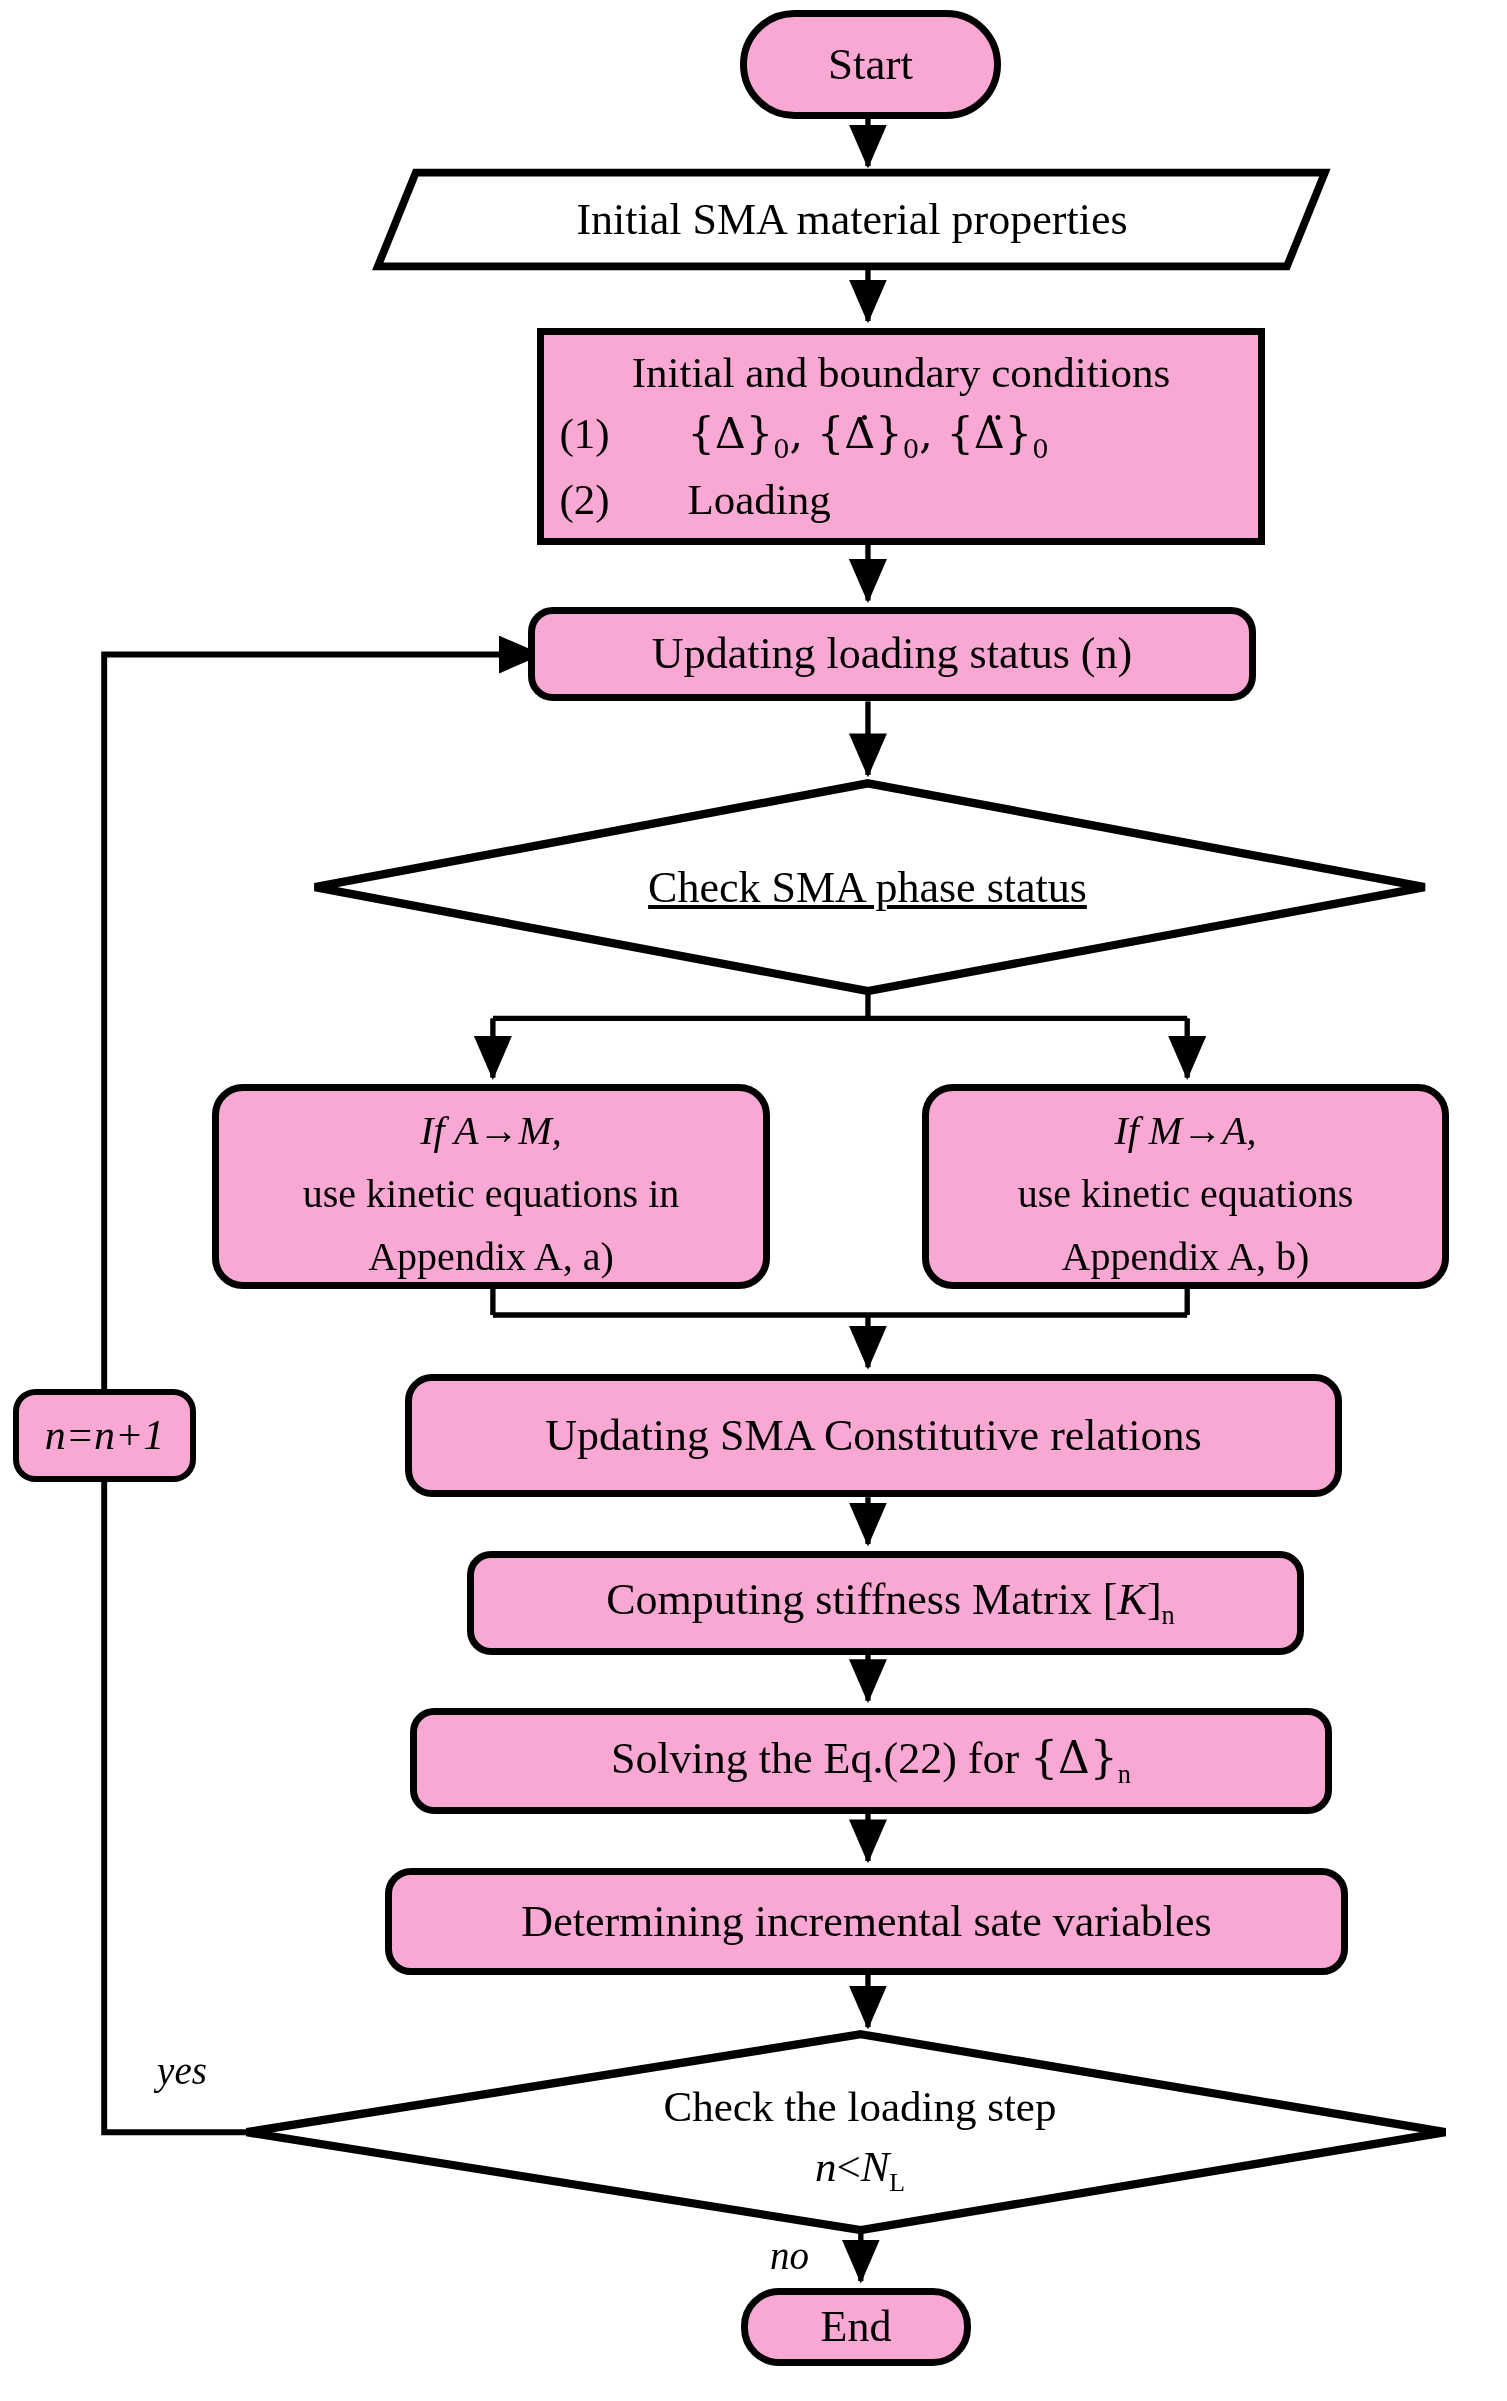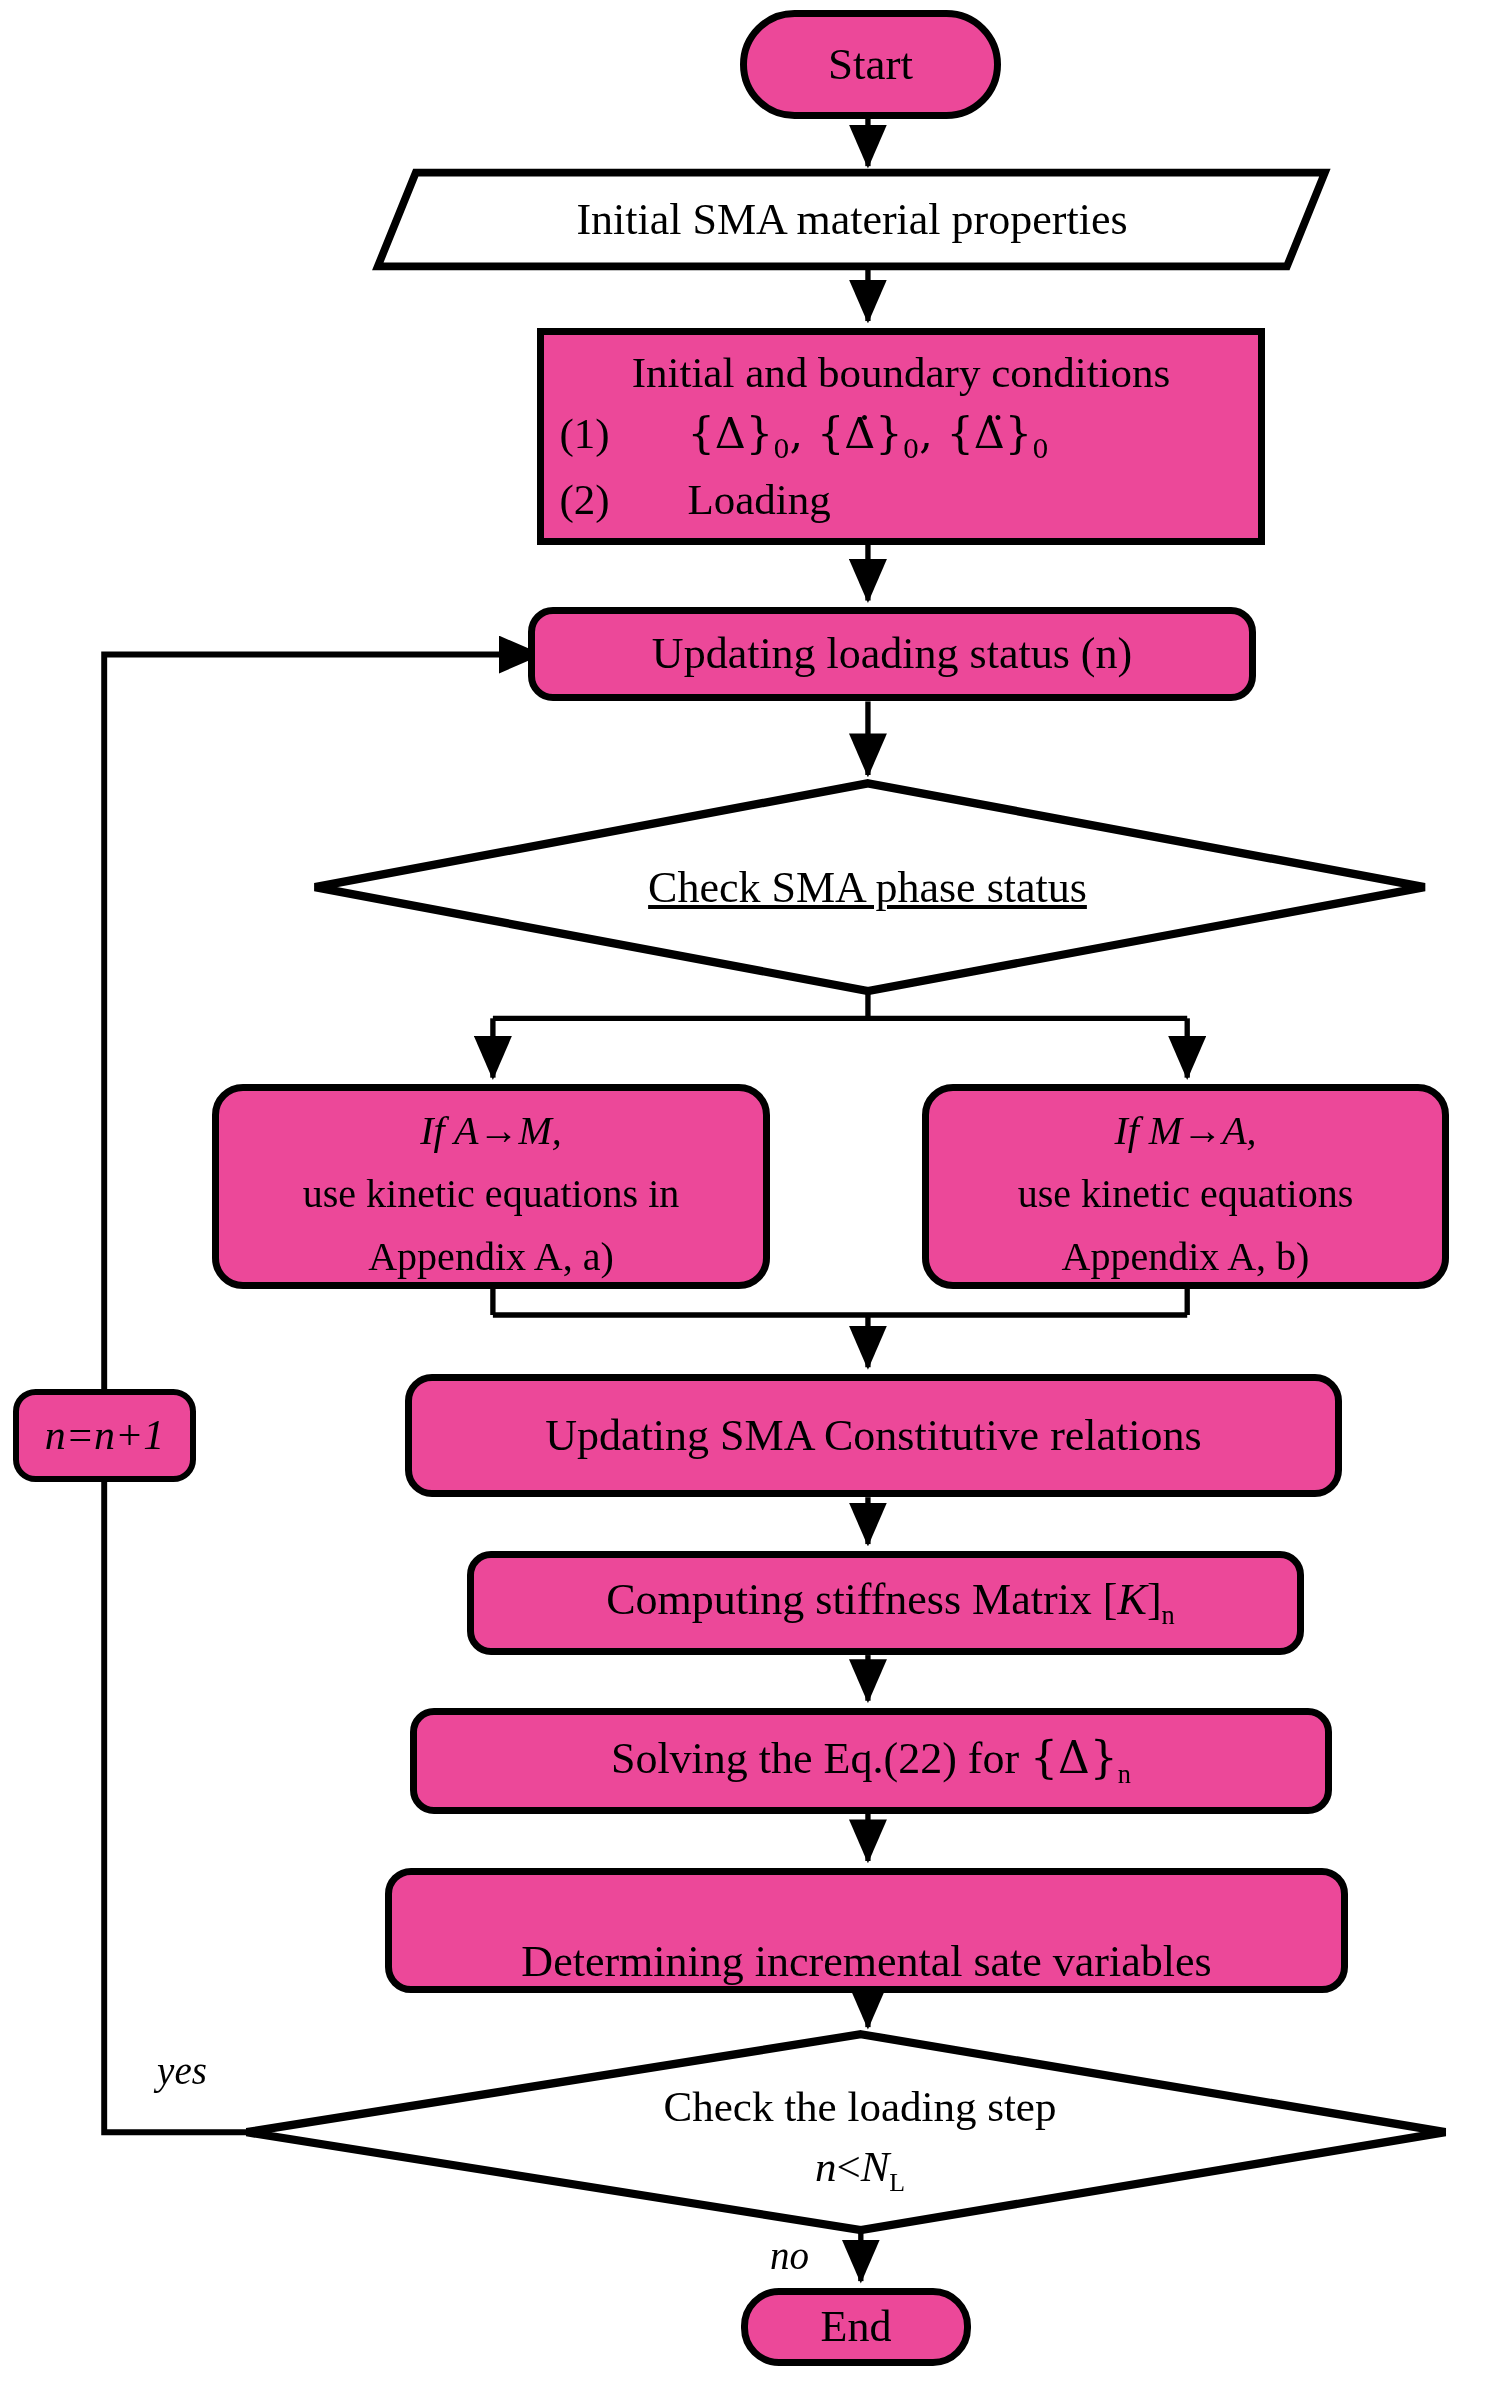--- a/index.html
+++ b/index.html
@@ -8,21 +8,21 @@
     width: 1508px; height: 2401px;
     background: #ffffff; color: #000000;
     font-family: "Liberation Serif", "DejaVu Serif", serif;
     position: relative; overflow: hidden;
   }
   .stage { position: absolute; left: 0; top: 0; width: 1508px; height: 2401px; }
   svg.connectors { position: absolute; left: 0; top: 0; z-index: 1; }
 
   .node {
     position: absolute; z-index: 2;
-    background: #ec4899; border: 7.1px solid #000000;
+    background: #f9a8d4; border: 7.1px solid #000000;
     box-sizing: border-box;
     display: flex; flex-direction: column;
     align-items: center; justify-content: center;
     text-align: center;
     font-size: 44px; line-height: 1.12;
   }
   .label {
     position: absolute; z-index: 3;
     display: flex; flex-direction: column;
     align-items: center; justify-content: center;
@@ -33,21 +33,21 @@
   .n-start   { left: 740px; top: 10px;   width: 261px;  height: 109px; border-radius: 55px; font-size: 45px; }
   .n-cond    { left: 497px;  top: 328px;  width: 728px; height: 217px; border-radius: 0;
                border-width: 7.7px; align-items: stretch; justify-content: space-around;
                padding: 8.3px 15.4px; text-align: left; font-size: 43px; margin-left: 40px; }
   .n-upd     { left: 528px;  top: 607px; width: 728px; height: 94px; border-radius: 25px; }
   .n-am      { left: 212px;  top: 1084px; width: 558px;  height: 205px; border-radius: 31px; font-size: 40px; line-height: 1.57; }
   .n-ma      { left: 922px; top: 1084px; width: 527px;  height: 205px; border-radius: 31px; font-size: 40px; line-height: 1.57; }
   .n-const   { left: 405px;  top: 1374px; width: 937px; height: 123px; border-radius: 27px; }
   .n-stiff   { left: 467px;  top: 1551px; width: 837px; height: 104px; border-radius: 24px; padding-left: 10px; }
   .n-solve   { left: 410px;  top: 1708px; width: 922px; height: 106px; border-radius: 24px; }
-  .n-incr    { left: 385px;  top: 1868px; width: 963px; height: 125px; border-radius: 26px; justify-content: flex-end; }
+  .n-incr    { left: 385px;  top: 1868px; width: 963px; height: 107px; border-radius: 26px; }
   .n-counter { left: 13px;   top: 1389px; width: 183px;  height: 93px; border-radius: 22.6px;
                border-width: 6.5px; font-size: 42px; font-style: italic; }
   .n-end     { left: 741px; top: 2288px; width: 230px;  height: 78px; border-radius: 38px; font-size: 44px; }
 
   
   .l-par     { left: 392px;  top: 178px;  width: 920px; height: 83px; }
   .l-d1      { left: 452px;  top: 853px; width: 831px; height: 69px; text-decoration: underline; }
   .l-d2      { left: 415px;  top: 2070px; width: 890px; height: 137px; font-size: 43px; line-height: 1.38; }
   .l-yes     { left: 108px;  top: 2045px; width: 148px;  height: 50px;  font-size: 39px; font-style: italic; }
   .l-no      { left: 727px; top: 2232px; width: 125px;  height: 47px;  font-size: 39px; font-style: italic; }

